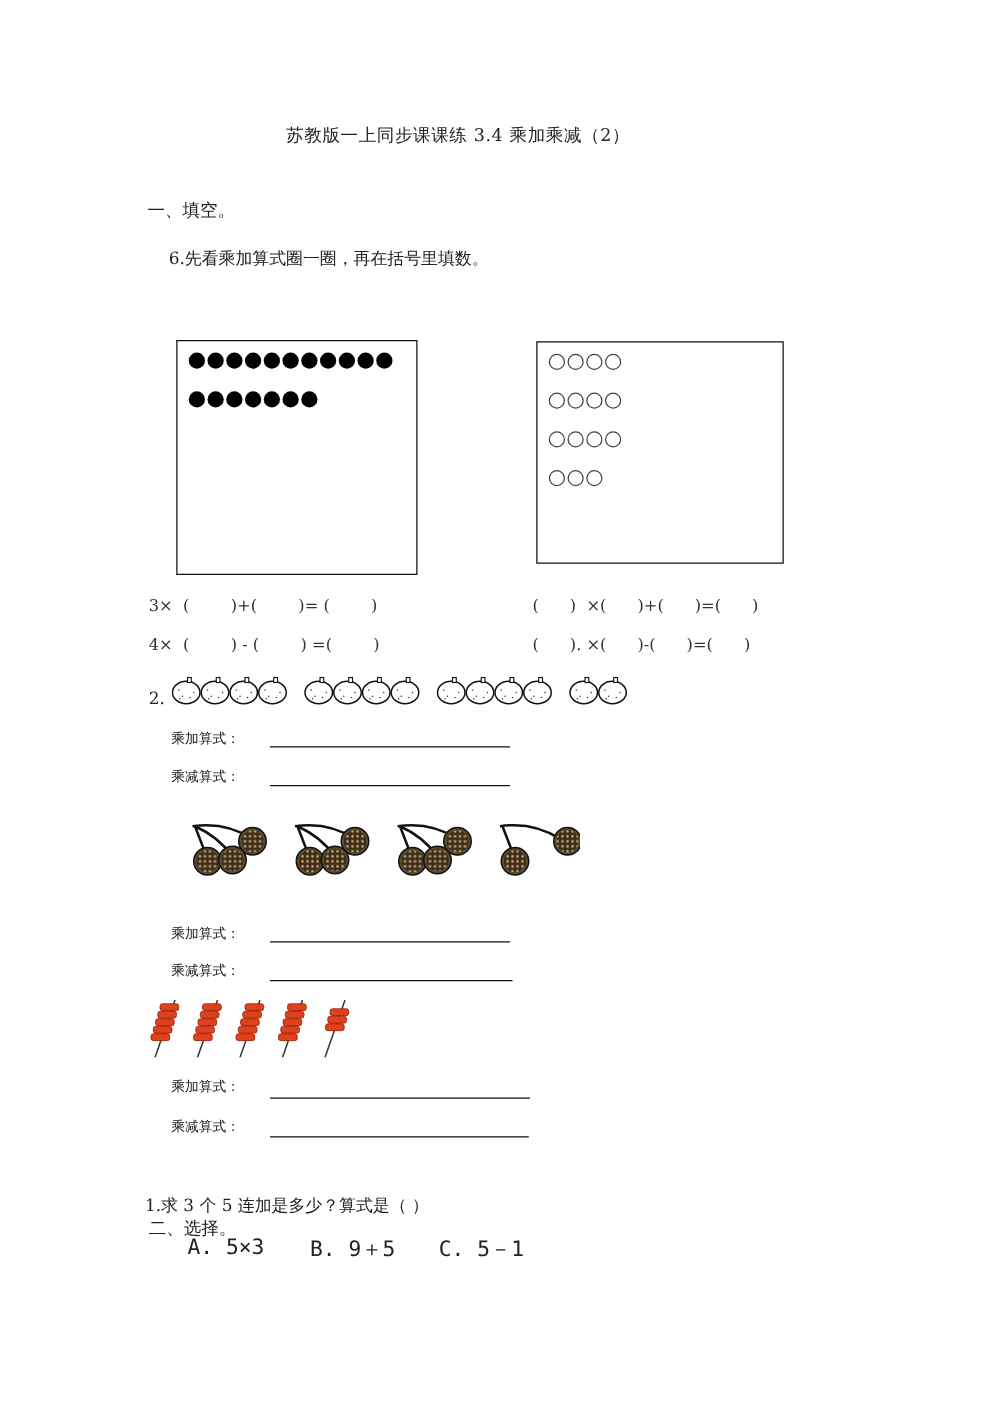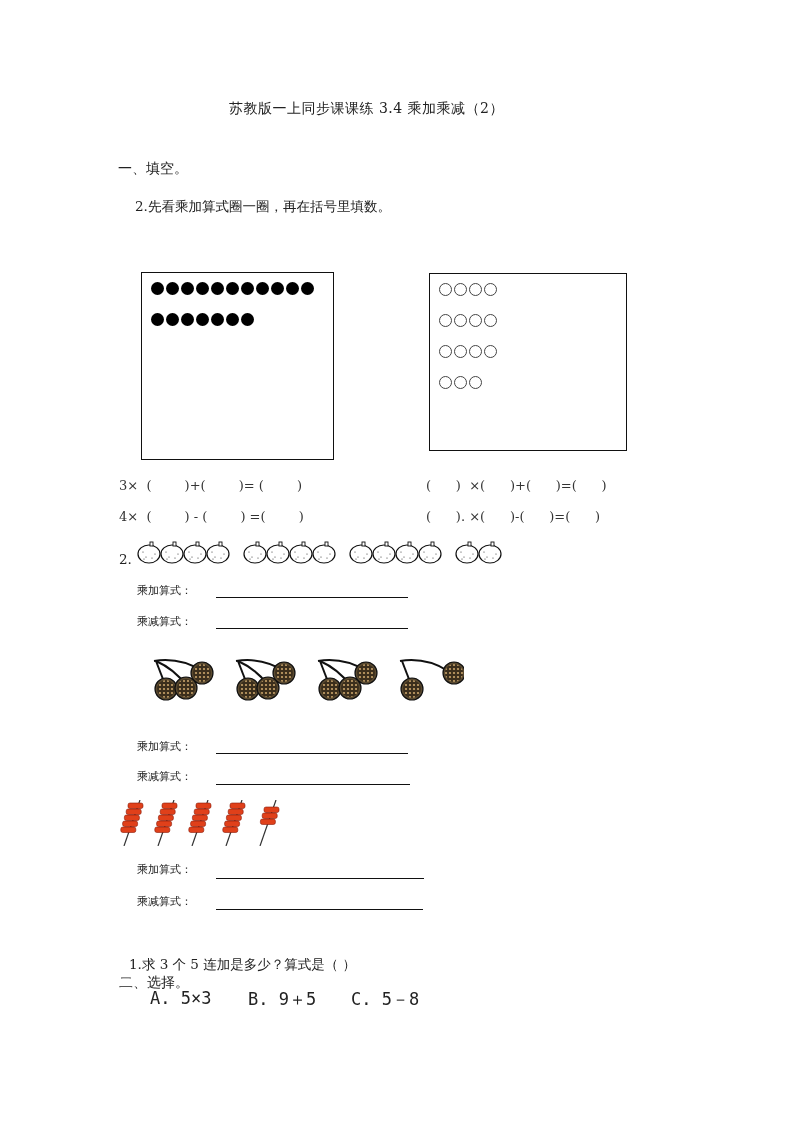--- a/index.html
+++ b/index.html
@@ -19,21 +19,21 @@
     .fruitrow { position: absolute; display: flex; }
     .group { display: flex; margin-right: 12px; }
     .choice { font-size: 17px; font-family: "DejaVu Sans Mono", monospace; white-space: pre; }
   </style>
 </head>
 <body>
 
 <div class="abs title">苏教版一上同步课课练 3.4   乘加乘减（2）</div>
 
 <div class="abs section" style="left:118px; top:160px;">一、填空。</div>
-<div class="abs txt" style="left:135px; top:198px;">2.先看乘加算式圈一圈，再在括号里填数。</div>
+<div class="abs txt" style="left:135px; top:198px;">6.先看乘加算式圈一圈，再在括号里填数。</div>
 
 <div class="abs box" style="left:141px; top:272px; width:191px; height:186px;">
   <div class="dotrow" style="left:9px; top:9px;" id="lrow0">
       <span class="dot"></span>
       <span class="dot"></span>
       <span class="dot"></span>
       <span class="dot"></span>
       <span class="dot"></span>
       <span class="dot"></span>
       <span class="dot"></span>
@@ -340,16 +340,16 @@
       <rect x="6.4" y="19" width="15" height="5.5" rx="2" fill="#e0401a" stroke="#8a1a08" stroke-width="0.6"></rect>
     </svg>
   </div>
 
 <div class="abs label" style="left:137px; top:862px;">乘加算式：</div>
 <div class="line" style="left:216px; top:878px; width:208px;"></div>
 <div class="abs label" style="left:137px; top:894px;">乘减算式：</div>
 <div class="line" style="left:216px; top:909px; width:207px;"></div>
 
 <div class="abs section" style="left:119px; top:974px;">二、选择。</div>
-<div class="abs txt" style="left:129px; top:956px;">1.求 3 个 5 连加是多少？算式是（       ）</div>
+<div class="abs txt" style="left:116px; top:956px;">1.求 3 个 5 连加是多少？算式是（       ）</div>
 <div class="abs choice" style="left:150px; top:988px;">A. 5×3</div>
 <div class="abs choice" style="left:248px; top:988px;">B. 9＋5</div>
-<div class="abs choice" style="left:351px; top:988px;">C. 5－8</div>
+<div class="abs choice" style="left:351px; top:988px;">C. 5－1</div>
 
 </body></html>

